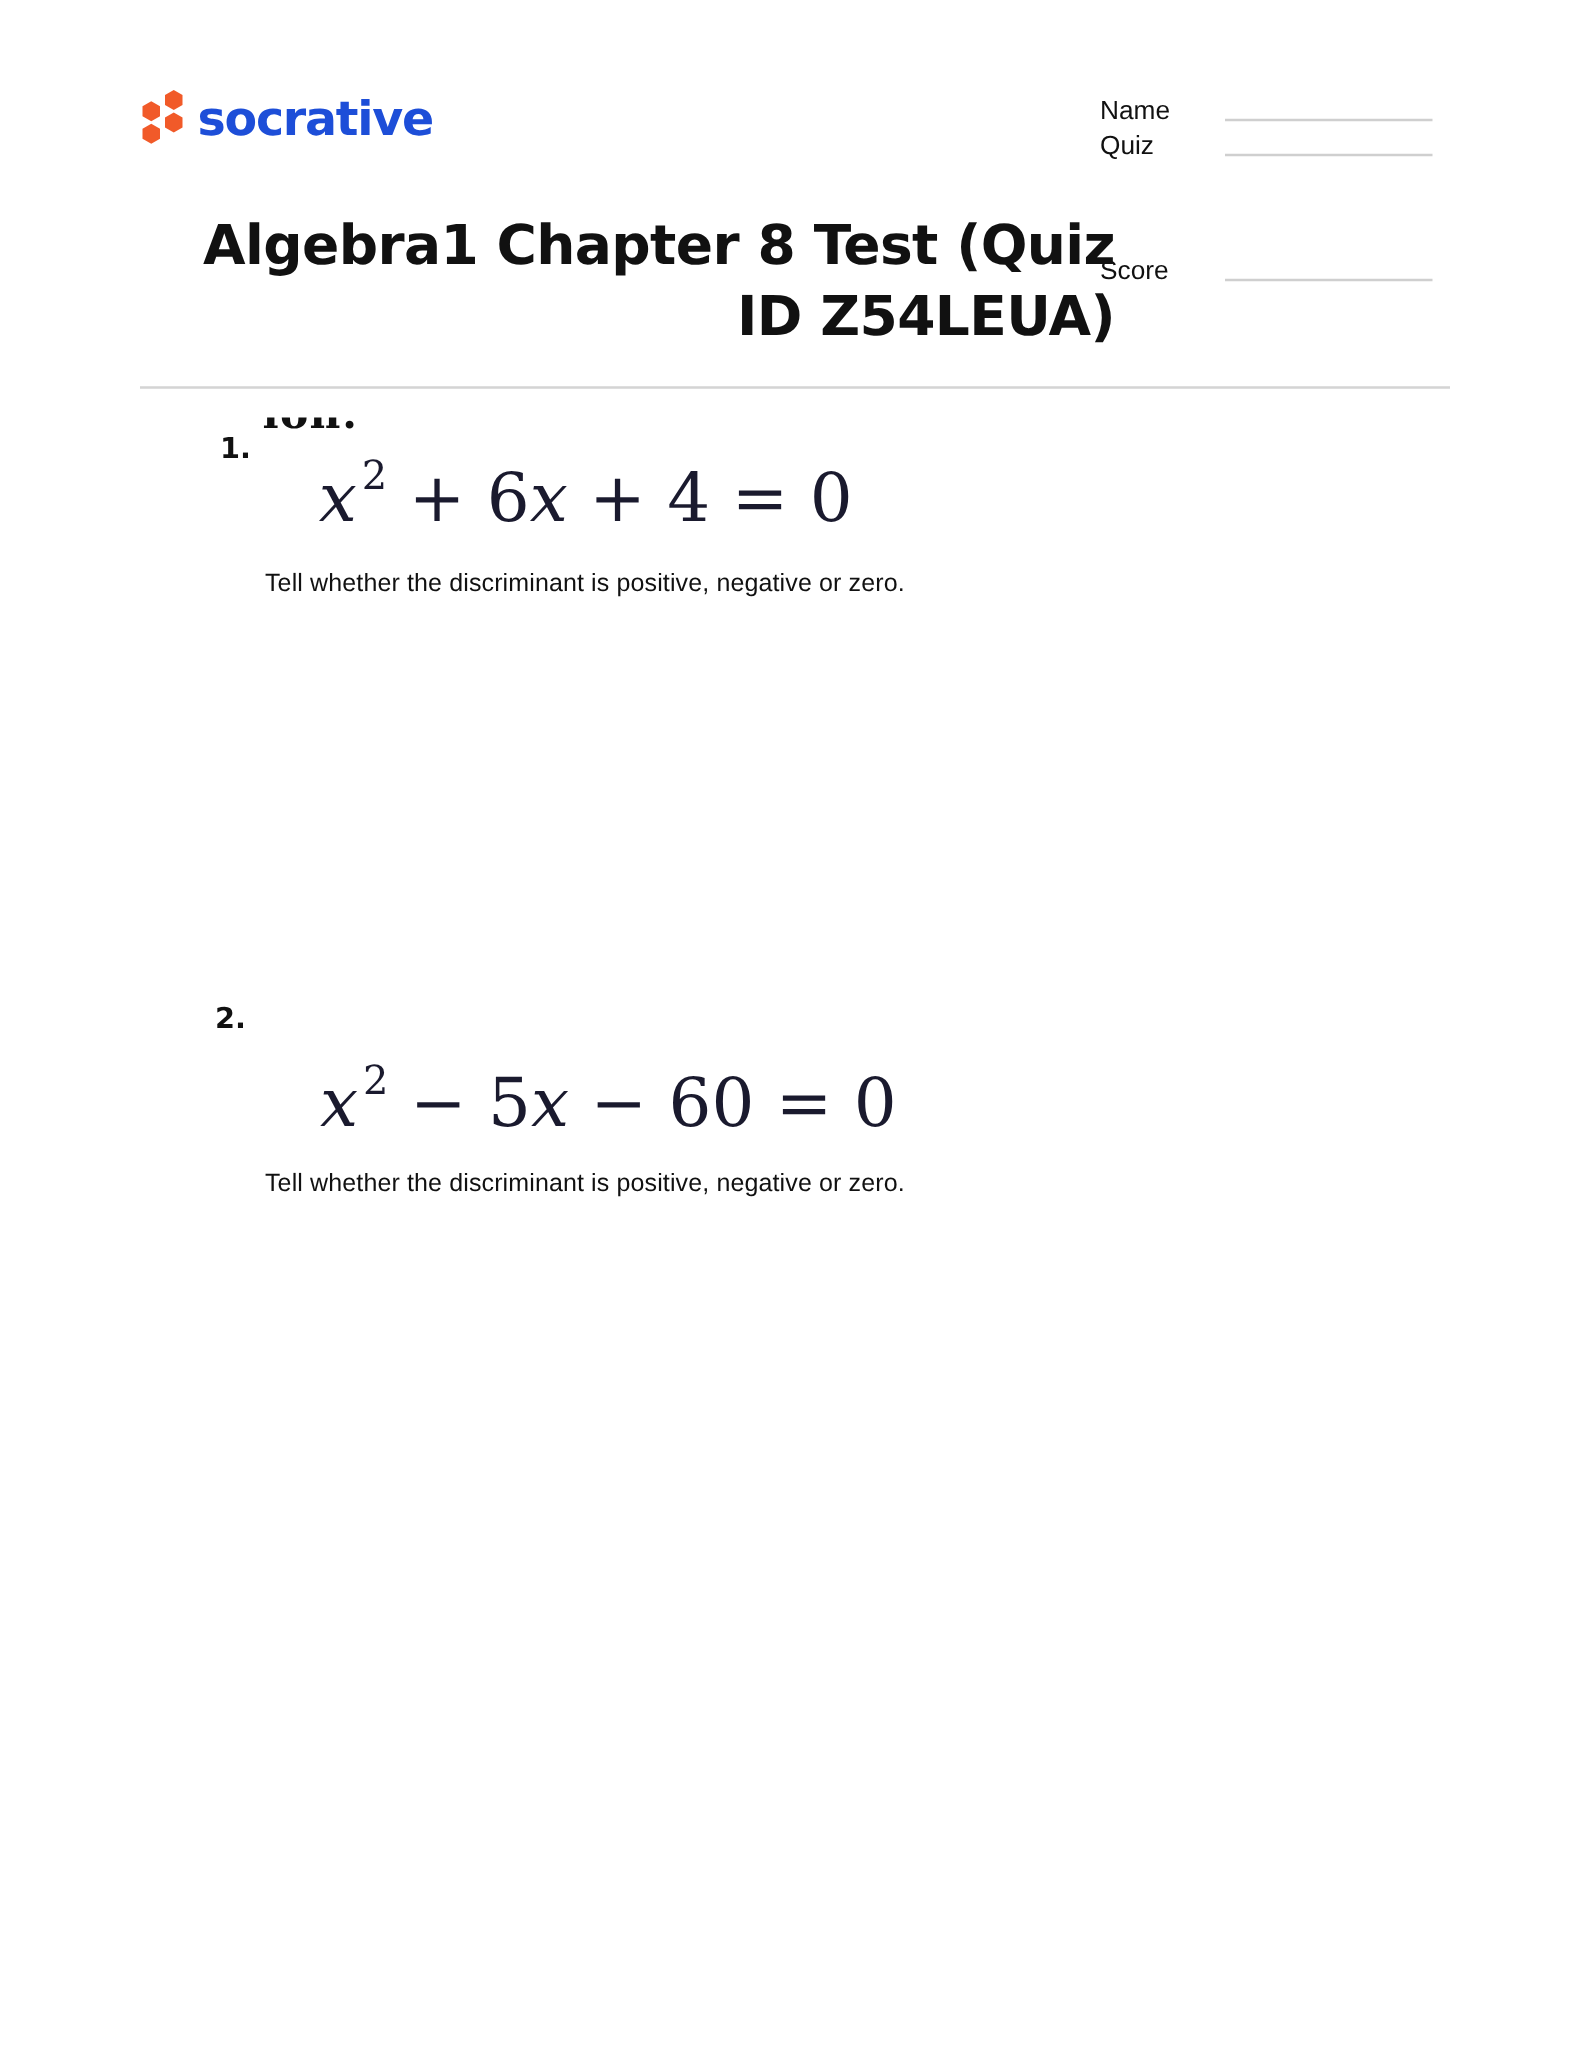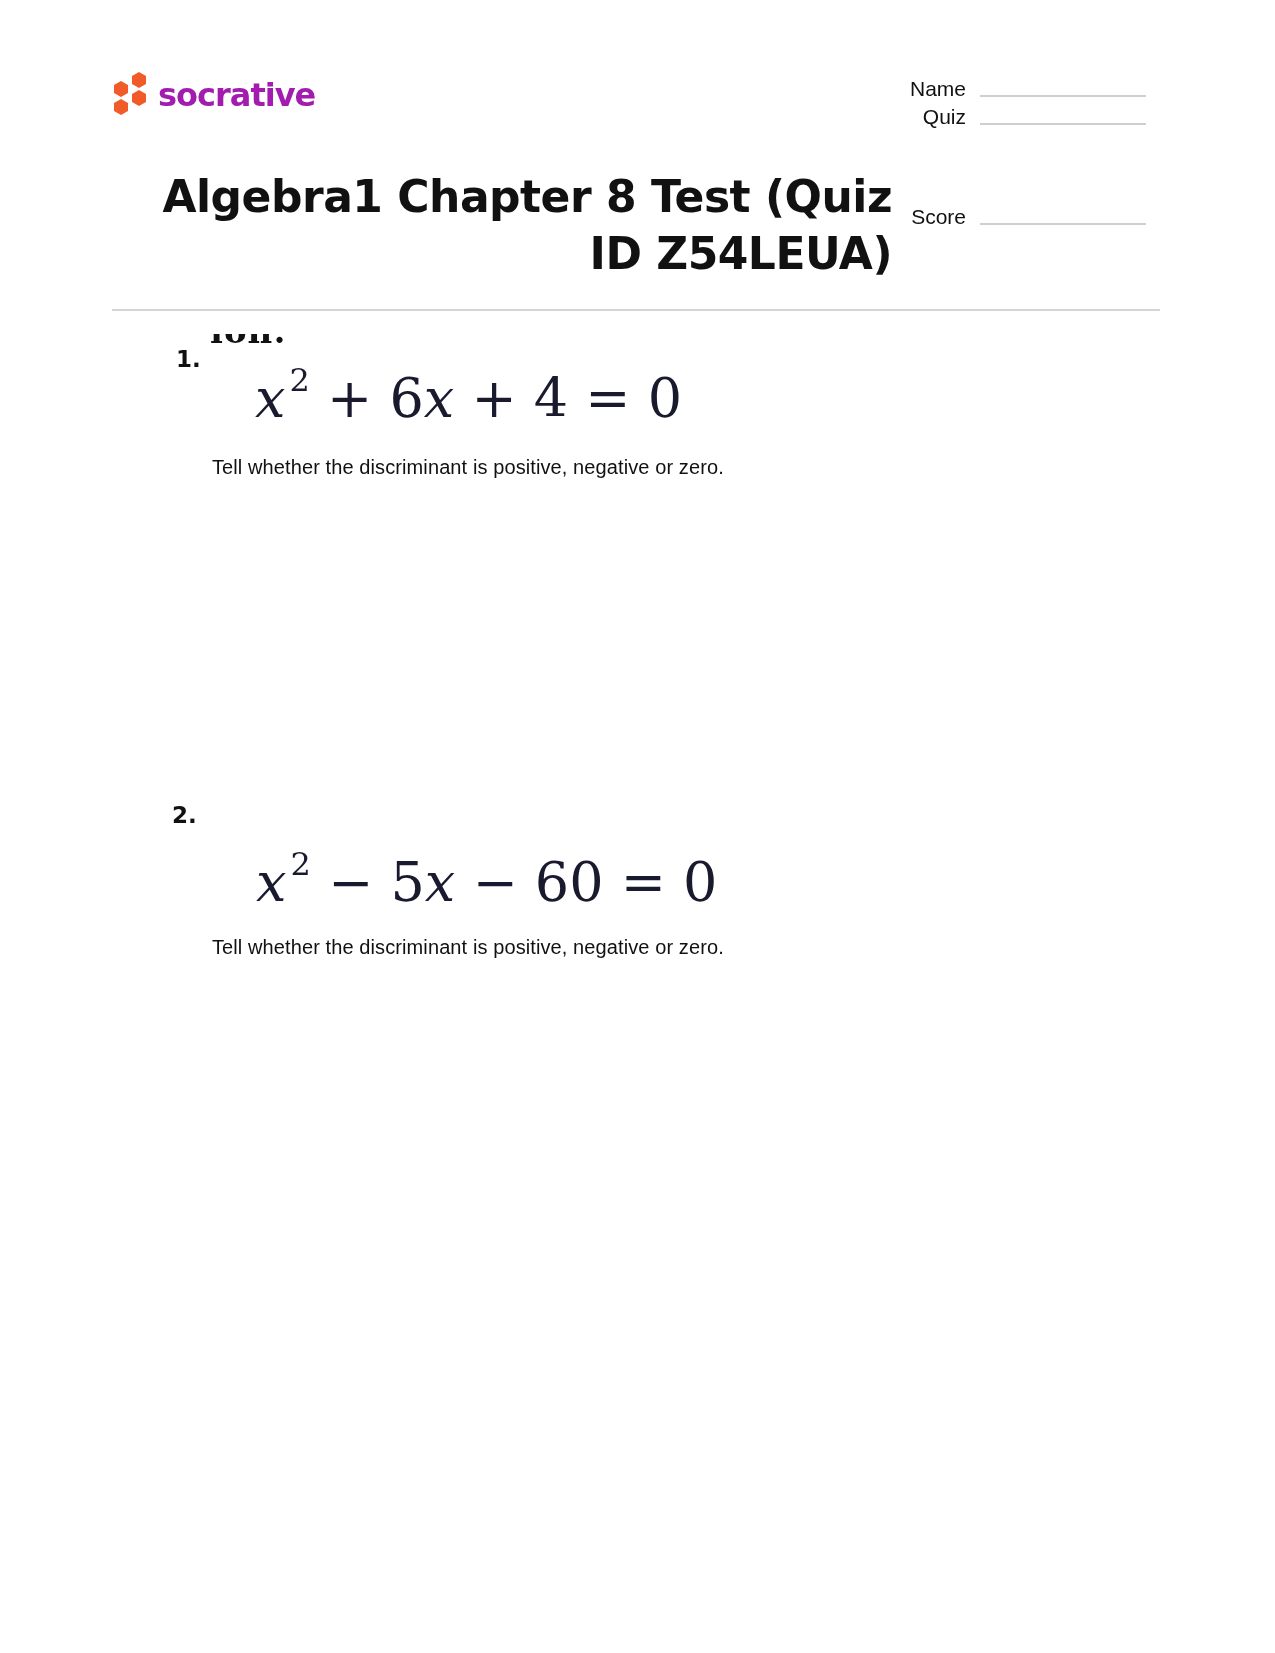--- a/index.html
+++ b/index.html
@@ -18,44 +18,44 @@
       position: absolute;
       left: 112px;
       top: 72px;
       display: flex;
       align-items: center;
       height: 50px;
     }
     .logo svg { display: block; }
     .logo-text {
       font-family: "DejaVu Sans", sans-serif;
-      font-size: 32px;
+      font-size: 38px;
       font-weight: bold;
       letter-spacing: -1px;
-      color: #a21caf;
+      color: #1d4ed8;
       margin-left: 8px;
       line-height: 1;
       margin-top: -4px;
     }
     .fields {
       position: absolute;
       left: 880px;
       top: 0;
       width: 280px;
     }
     .field {
       position: absolute;
       left: 0;
       width: 280px;
       display: flex;
       align-items: flex-end;
     }
     .field-label {
       width: 100px;
-      text-align: right;
+      text-align: left;
       font-size: 21px;
       color: #111111;
       line-height: 1;
       padding-right: 14px;
     }
     .field-line {
       width: 166px;
       height: 2px;
       background: #cfcfcf;
       margin-bottom: 2px;

